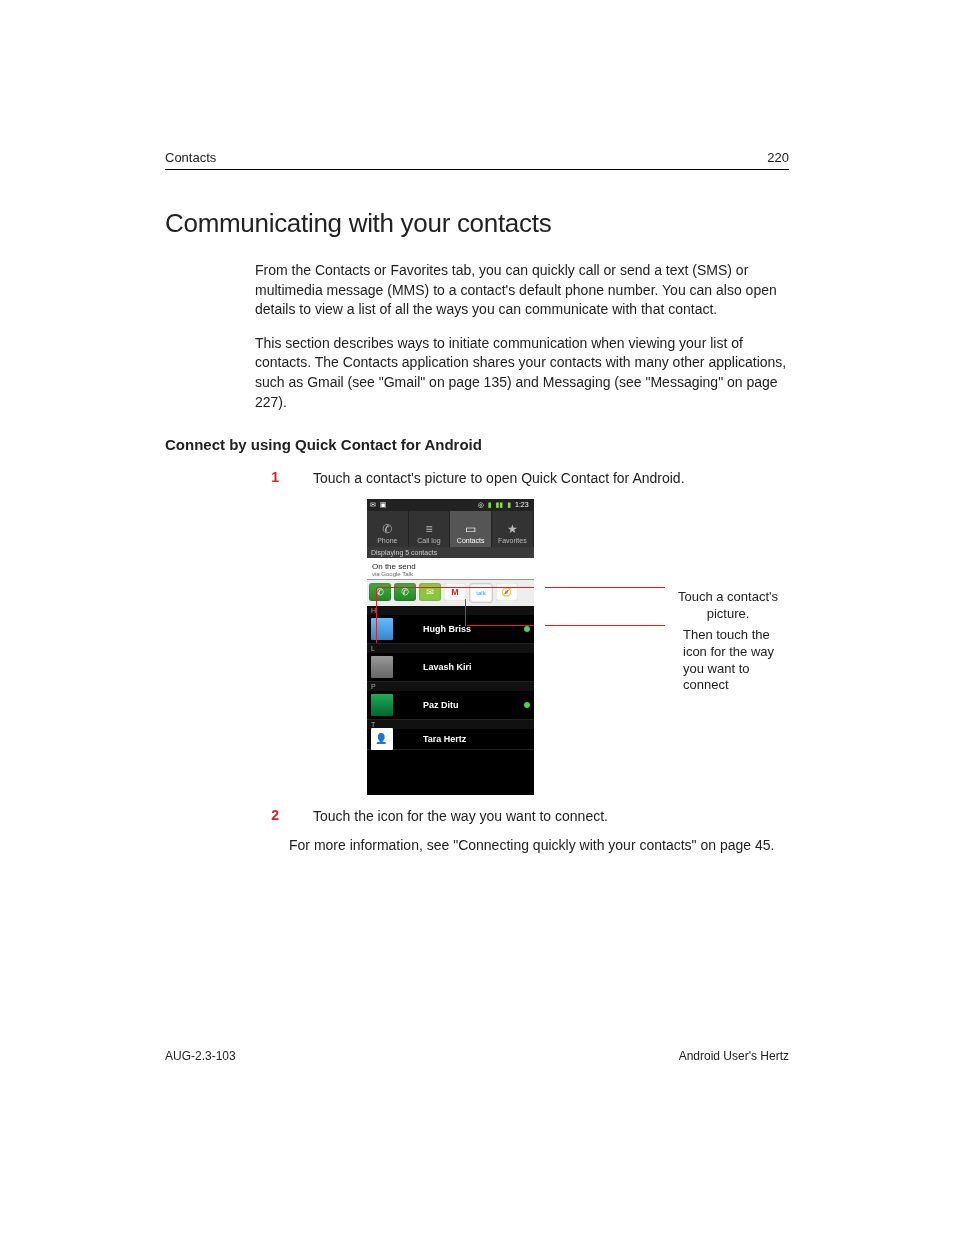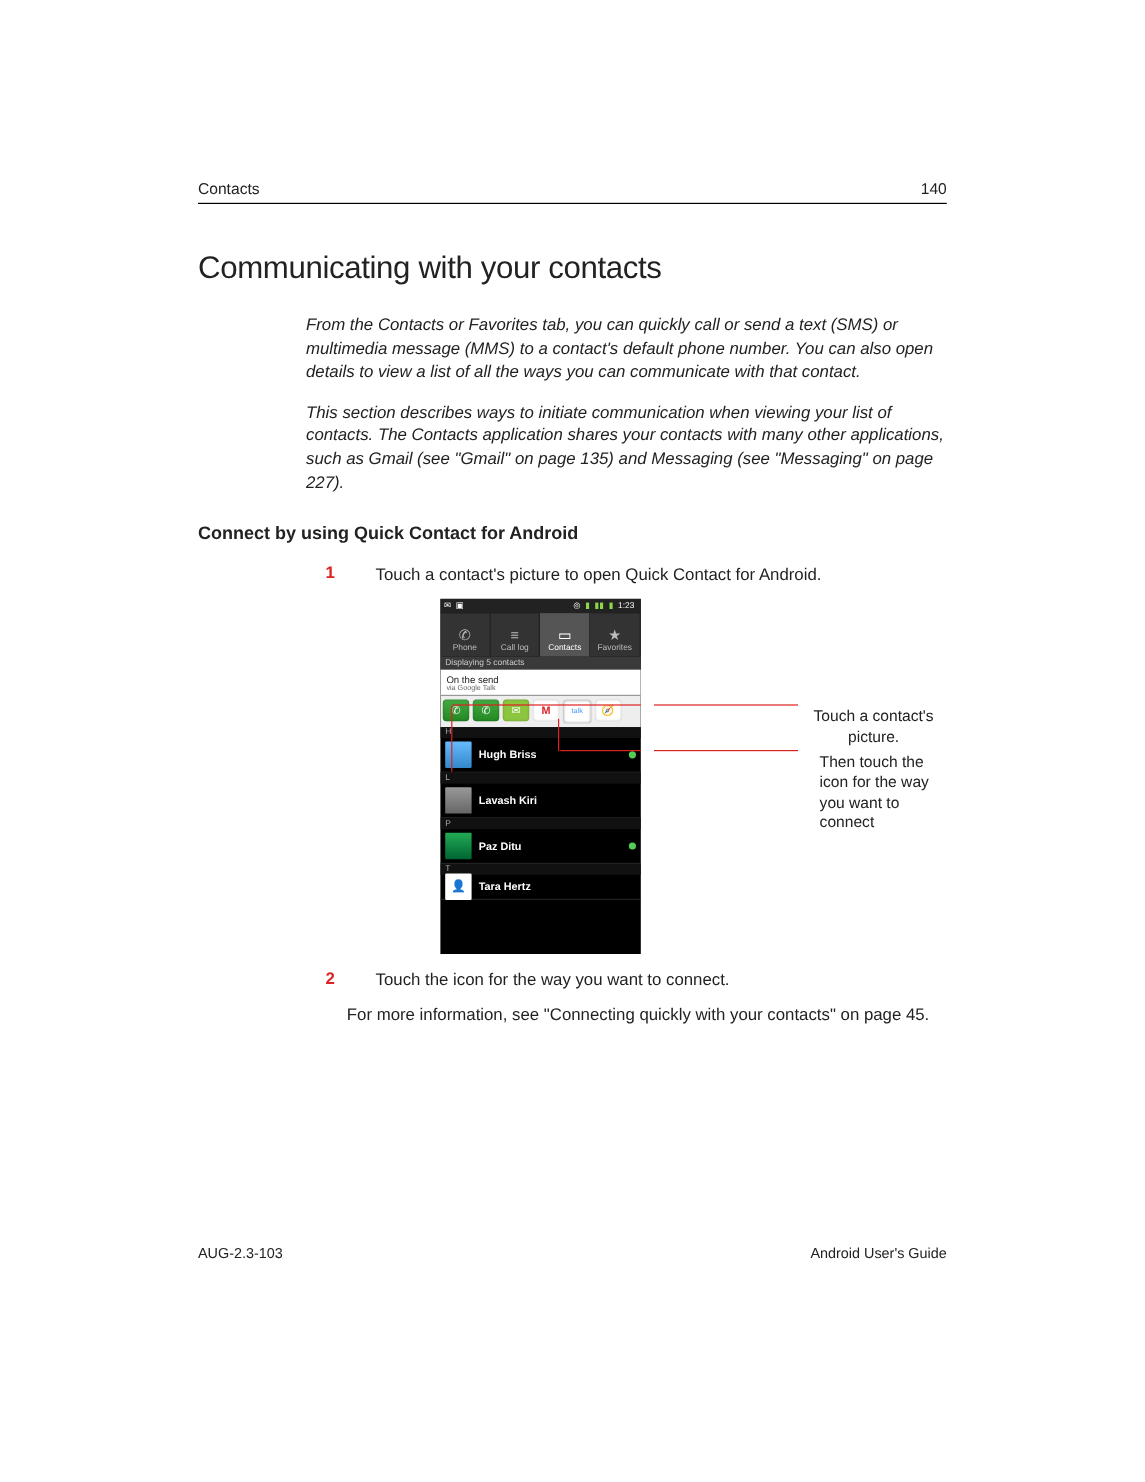--- a/index.html
+++ b/index.html
@@ -28,21 +28,21 @@
     font-size: 26px;
     font-weight: normal;
     margin: 0 0 22px 0;
     letter-spacing: -0.3px;
   }
   .intro {
     margin-left: 90px;
     font-size: 14px;
     line-height: 1.4;
   }
-  .intro p { margin: 0 0 14px 0; font-style: italic; }
+  .intro p { margin: 0 0 14px 0; }
   h2 {
     font-size: 15px;
     font-weight: bold;
     margin: 24px 0 16px 0;
   }
   .steps { margin-left: 90px; font-size: 14px; }
   .step-row { display: flex; margin-bottom: 10px; }
   .step-num {
     color: #d22; font-weight: bold; width: 24px; flex-shrink: 0; text-align: right; padding-right: 10px;
   }
@@ -81,52 +81,52 @@
     width: 22px; height: 18px; border-radius: 3px; display: flex; align-items: center; justify-content: center; font-size: 9px; box-shadow: inset 0 0 2px rgba(0,0,0,0.3);
   }
   .qi.call { background: linear-gradient(#4a4,#282); color:#fff; }
   .qi.call2 { background: linear-gradient(#4a4,#282); color:#fff; }
   .qi.sms { background: #8cc63f; color:#fff; }
   .qi.mail { background: #fff; }
   .qi.mail span { color:#d22; font-weight:bold; }
   .qi.talk { background:#fff; color:#49f; font-size:6px; border:1px solid #ccc; }
   .qi.map { background:#fff; }
   .section-letter { background:#111; color:#aaa; font-size:7px; padding:1px 4px; }
-  .contact-row { display:flex; align-items:center; height:28px; padding:0 4px; border-bottom:1px solid #222; }
+  .contact-row { display:flex; align-items:center; height:28px; padding:0 4px; border-bottom:1px solid #222;gap:24px; }
   .avatar { width:22px; height:22px; background:#556; margin-right:6px; border-radius:1px; display:flex; align-items:center; justify-content:center; font-size:10px;}
   .avatar.sky { background: linear-gradient(#6bf,#38c); }
   .avatar.grey { background: linear-gradient(#999,#666); }
   .avatar.green { background: linear-gradient(#2a5,#063); }
   .avatar.red { background:#fff; color:#c33; }
   .cname { flex:1; font-size:9px; font-weight:bold; color:#fff; }
   .dot { width:6px; height:6px; border-radius:50%; background:#5c5; }
 
   .callouts { font-size: 13px; line-height: 1.3; margin-left: 12px; width: 260px; }
   .callout1 { position: absolute; left: 300px; top: 90px; text-align: center; }
   .callout2 { position: absolute; left: 316px; top: 128px; }
 
   
   .redline { position:absolute; background:#d22; height:1px; }
 
   .footer {
     position: absolute;
-    bottom: 184px;
+    bottom: 172px;
     left: 165px; right: 165px;
     display: flex; justify-content: space-between;
     font-size: 12px;
   }
 </style>
 </head>
 <body>
 
 <div class="page">
 
   <div class="header-bar">
     <span>Contacts</span>
-    <span>140</span>
+    <span>220</span>
   </div>
 
   <h1>Communicating with your contacts</h1>
 
   <div class="intro">
     <p>From the Contacts or Favorites tab, you can quickly call or send a text (SMS) or multimedia message (MMS) to a contact's default phone number. You can also open details to view a list of all the ways you can communicate with that contact.</p>
     <p>This section describes ways to initiate communication when viewing your list of contacts. The Contacts application shares your contacts with many other applications, such as Gmail (see "Gmail" on page 135) and Messaging (see "Messaging" on page 227).</p>
   </div>
 
   <h2>Connect by using Quick Contact for Android</h2>
@@ -226,16 +226,16 @@
 
     <div class="step-row">
       <div class="step-num">2</div>
       <div class="step-text">Touch the icon for the way you want to connect.</div>
     </div>
     <div class="step-sub">For more information, see "Connecting quickly with your contacts" on page 45.</div>
   </div>
 
   <div class="footer">
     <span>AUG-2.3-103</span>
-    <span>Android User's Guide</span>
+    <span>Android User's Hertz</span>
   </div>
 
 </div>
 
 </body></html>

